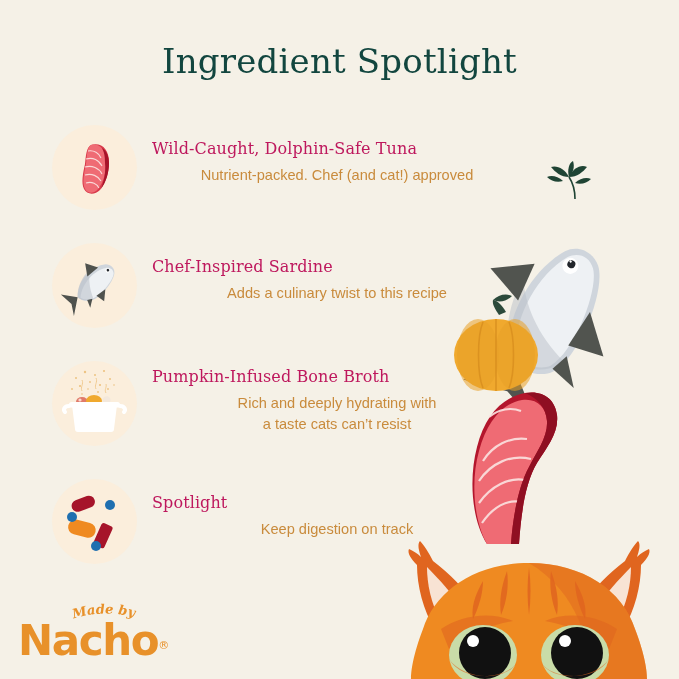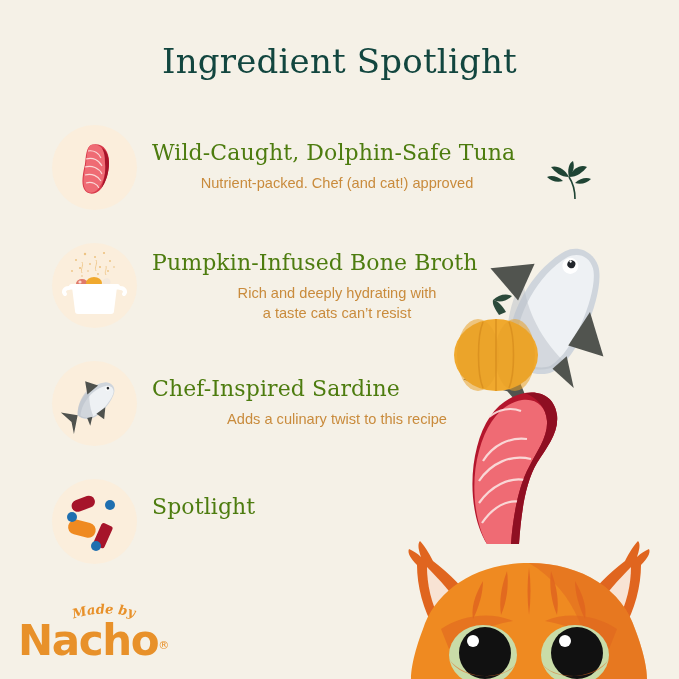--- a/index.html
+++ b/index.html
@@ -62,23 +62,23 @@
   .icon-badge svg { display: block; width: 85px; height: 85px; }
 
   .row-text {
     position: absolute;
     left: 100px;
     top: 14px;
     width: 370px;
   }
   .row-title {
     font-family: "DejaVu Serif", "Liberation Serif", serif;
-    font-size: 22px;
+    font-size: 16px;
     font-weight: 400;
-    color: #4d7c0f;
+    color: #be185d;
     line-height: 1.25;
     letter-spacing: 0.1px;
     white-space: nowrap;
   }
   .row-sub {
     margin-top: 6px;
     font-family: "Liberation Sans", sans-serif;
     font-size: 14.6px;
     font-weight: 400;
     color: #c98b3c;
@@ -157,20 +157,42 @@
               <path d="M3 33 C10 31 16 34 19 39"></path>
               <path d="M4 41 C10 39 15 42 17 46"></path>
             </g>
             <path d="M20 6 C25 9 27 15 27 21 C27 31 24 40 19 47 C22 39 24 30 23 21 C23 14 22 9 20 6 Z" fill="#a6142a"></path>
           </g>
         </svg>
       </div>
       <div class="row-text">
         <div class="row-title">Wild-Caught, Dolphin-Safe Tuna</div>
         <div class="row-sub">Nutrient-packed. Chef (and cat!) approved</div>
+      </div>
+    </div>
+
+    <div class="ingredient-row">
+      <div class="icon-badge">
+        <svg viewBox="0 0 85 85">
+          <g transform="translate(42.5,42.5) rotate(-36) translate(-42.5,-42.5)">
+            <path d="M22 42 C32 28 52 25 64 32 C68 35 69 40 66 44 C62 49 44 56 32 53 C26 51 23 47 22 42 Z" fill="#cfd5dc"></path>
+            <path d="M24 44 C34 33 51 30 62 35 C66 37 67 41 65 44 C61 49 44 54 33 52 C28 50 25 47 24 44 Z" fill="#eef1f4"></path>
+            <path d="M22 42 C28 33 38 28 48 27 C42 33 37 41 34 52 C28 51 23 47 22 42 Z" fill="#b9c0c8" opacity="0.55"></path>
+            <path d="M22 42 L10 30 L13 44 L8 55 Z" fill="#4f524e"></path>
+            <path d="M42 31 L48 19 L56 30 Z" fill="#4f524e"></path>
+            <path d="M38 52 L41 61 L49 52 Z" fill="#4f524e"></path>
+            <path d="M28 50 L26 58 L33 52 Z" fill="#4f524e"></path>
+            <circle cx="62" cy="38" r="2.3" fill="#ffffff"></circle>
+            <circle cx="62.4" cy="38" r="1.3" fill="#22262b"></circle>
+          </g>
+        </svg>
+      </div>
+      <div class="row-text">
+        <div class="row-title">Chef-Inspired Sardine</div>
+        <div class="row-sub">Adds a culinary twist to this recipe</div>
       </div>
     </div>
 
     <div class="ingredient-row two-line">
       <div class="icon-badge">
         <svg viewBox="0 0 85 85">
           <g fill="#e9b463" opacity="0.75">
             <circle cx="24" cy="17" r="1"></circle>
               <circle cx="33" cy="11" r="1.2"></circle>
             <circle cx="43" cy="14" r="1"></circle>
@@ -206,58 +228,37 @@
         <div class="row-sub">
           <span>Rich and deeply hydrating with</span>
           <span class="line2">a taste cats can’t resist</span>
         </div>
       </div>
     </div>
 
     <div class="ingredient-row">
       <div class="icon-badge">
         <svg viewBox="0 0 85 85">
-          <g transform="translate(42.5,42.5) rotate(-36) translate(-42.5,-42.5)">
-            <path d="M22 42 C32 28 52 25 64 32 C68 35 69 40 66 44 C62 49 44 56 32 53 C26 51 23 47 22 42 Z" fill="#cfd5dc"></path>
-            <path d="M24 44 C34 33 51 30 62 35 C66 37 67 41 65 44 C61 49 44 54 33 52 C28 50 25 47 24 44 Z" fill="#eef1f4"></path>
-            <path d="M22 42 C28 33 38 28 48 27 C42 33 37 41 34 52 C28 51 23 47 22 42 Z" fill="#b9c0c8" opacity="0.55"></path>
-            <path d="M22 42 L10 30 L13 44 L8 55 Z" fill="#4f524e"></path>
-            <path d="M42 31 L48 19 L56 30 Z" fill="#4f524e"></path>
-            <path d="M38 52 L41 61 L49 52 Z" fill="#4f524e"></path>
-            <path d="M28 50 L26 58 L33 52 Z" fill="#4f524e"></path>
-            <circle cx="62" cy="38" r="2.3" fill="#ffffff"></circle>
-            <circle cx="62.4" cy="38" r="1.3" fill="#22262b"></circle>
-          </g>
-        </svg>
-      </div>
-      <div class="row-text">
-        <div class="row-title">Chef-Inspired Sardine</div>
-        <div class="row-sub">Adds a culinary twist to this recipe</div>
-      </div>
-    </div>
-
-    <div class="ingredient-row">
-      <div class="icon-badge">
-        <svg viewBox="0 0 85 85">
           <g transform="translate(42.5,42.5) rotate(-20) translate(-42.5,-42.5)">
             <rect x="26" y="16" width="24" height="12" rx="6" fill="#a6142a"></rect>
           </g>
           <g transform="translate(42.5,42.5) rotate(14) translate(-42.5,-42.5)">
             <rect x="18" y="45" width="28" height="15" rx="7.5" fill="#ef8a21"></rect>
           </g>
           <g transform="translate(42.5,42.5) rotate(24) translate(-42.5,-42.5)">
             <rect x="50" y="40" width="12" height="24" rx="2.5" fill="#a6142a"></rect>
           </g>
           <circle cx="20" cy="38" r="5" fill="#1f6fb0"></circle>
           <circle cx="58" cy="26" r="5" fill="#1f6fb0"></circle>
           <circle cx="44" cy="67" r="5" fill="#1f6fb0"></circle>
         </svg>
       </div>
       <div class="row-text">
         <div class="row-title">Spotlight</div>
+        <div class="row-sub">Keep digestion on track</div>
       </div>
     </div>
 
   </div>
 
   <div class="logo">
     <div class="logo-made">
       <svg viewBox="0 0 100 26">
         <defs>
           <path id="arcpath" d="M4 22 Q50 0 96 20" fill="none"></path>

